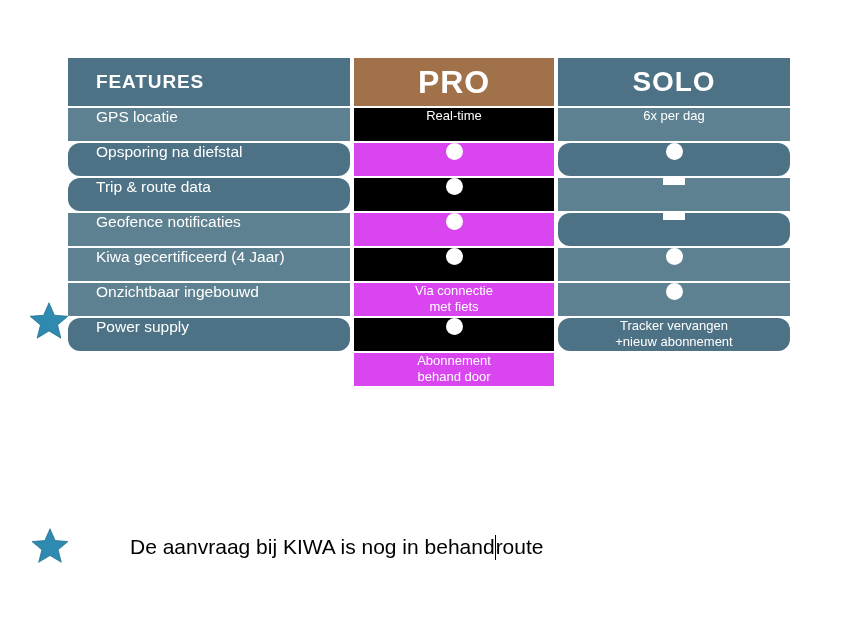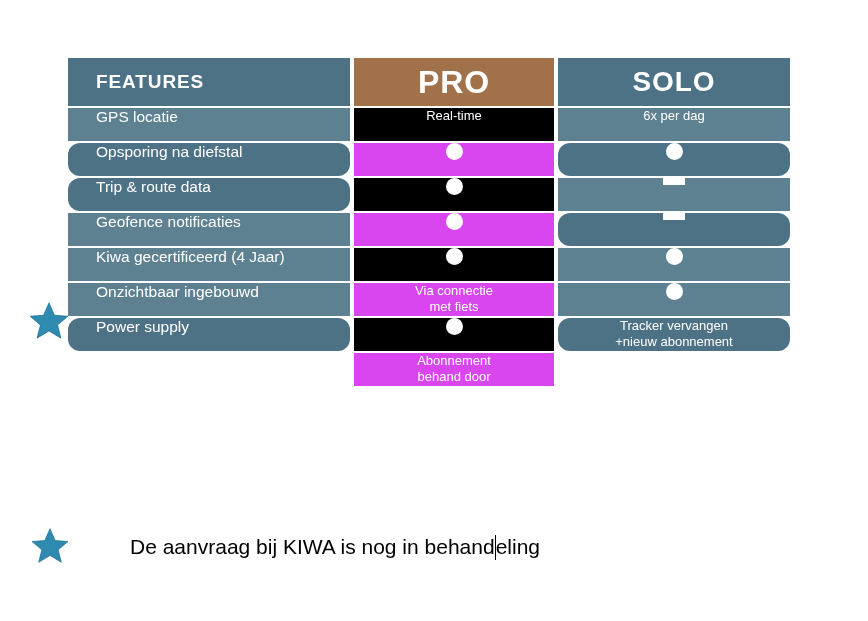--- a/index.html
+++ b/index.html
@@ -236,14 +236,14 @@
   </svg>
 </div>
 
 <div class="star" id="star-footnote">
   <svg width="40" height="40" viewBox="0 0 24 24" aria-hidden="true">
     <polygon points="12,1.6 15.1,8.7 22.8,9.3 16.9,14.3 18.8,21.8 12,17.7 5.2,21.8 7.1,14.3 1.2,9.3 8.9,8.7" fill="#2e8aae" stroke="#1b6a8c" stroke-width="0.4"></polygon>
   </svg>
 </div>
 
 <div id="footnote-line">
-  <span>De aanvraag bij KIWA is nog in behand</span><span id="text-caret"></span><span>eling</span>
+  <span>De aanvraag bij KIWA is nog in behand</span><span id="text-caret"></span><span>route</span>
 </div>
 
 </body></html>

